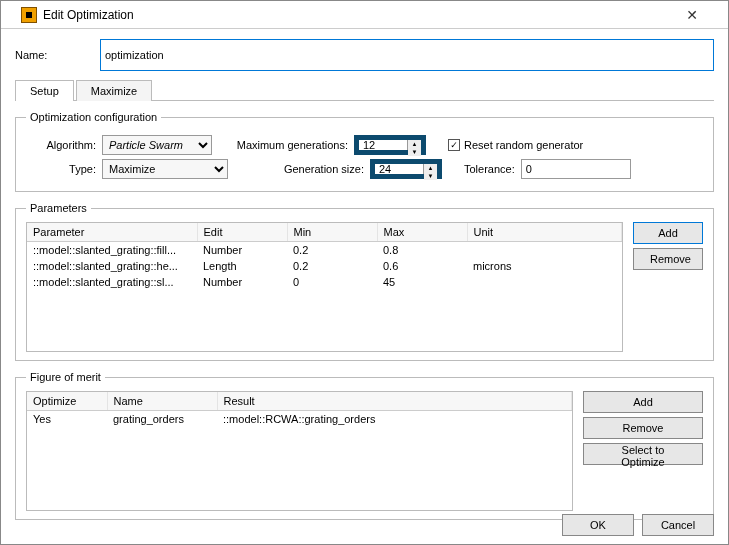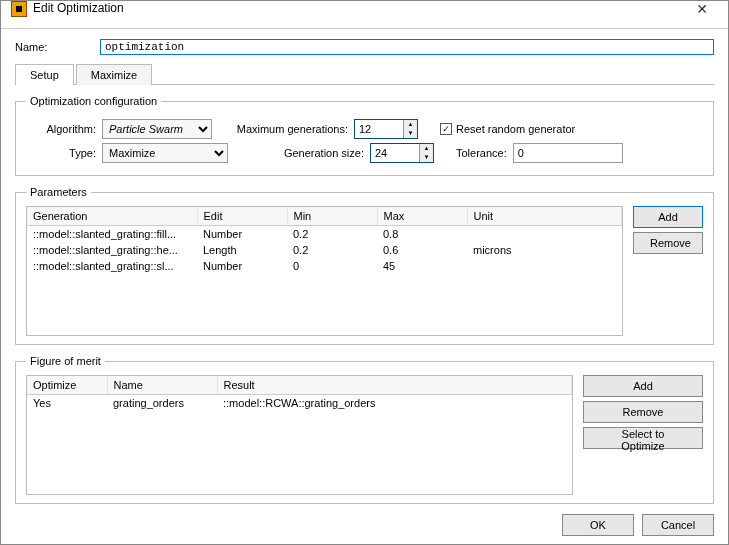--- a/index.html
+++ b/index.html
@@ -1,39 +1,39 @@
 <!DOCTYPE html>
 <html><head>
 <meta charset="utf-8">
 <style>
 * { box-sizing: border-box; margin: 0; padding: 0; }
 body { font-family: "Microsoft YaHei", Arial, sans-serif; font-size: 11px; background: #fff; color: #000; }
 .window { width: 729px; height: 545px; background: #fff; border: 1px solid #888; position: relative; }
-.titlebar { height: 28px; border-bottom: 1px solid #ccc; display: flex; padding: 0 10px; background: #fff; }
+.titlebar { height: 28px; border-bottom: 1px solid #ccc; display: flex; align-items: center; padding: 0 20px; background: #fff; }
 .titlebar .icon { width: 16px; height: 16px; background: #f0a000; border: 1px solid #805000; display: flex; align-items: center; justify-content: center; margin-right: 6px; }
 .titlebar .icon::before { content: ""; width: 6px; height: 6px; background: #000; }
 .title-text { flex: 1; font-size: 12px; }
 .close-x { width: 32px; text-align: center; font-size: 14px; color: #333; cursor: pointer; }
 .content { padding: 10px 14px 0 14px; }
 .row-name { display: flex; align-items: center; margin-bottom: 8px; gap: 45px; }
 .row-name label { width: 40px; }
-.row-name input { flex: 1; height: 16px; border: 1px solid #0078d7; padding: 0 4px; font-family: Liberation Mono, monospace; font-size: 11px; }
+.row-name input { flex: 1; height: 32px; border: 1px solid #0078d7; padding: 0 4px; font-family: Liberation Sans, sans-serif; font-size: 11px; }
 .tabs { display: flex; border-bottom: 1px solid #bbb; }
 .tab { padding: 4px 14px; border: 1px solid #bbb; border-bottom: none; margin-right: 2px; background: #fff; position: relative; top: 1px; cursor: pointer; }
 .tab.active { background: #fff; }
 .tab.inactive { background: #f4f4f4; }
 fieldset { border: 1px solid #bbb; margin: 10px 0; padding: 8px 10px; }
 legend { padding: 0 4px; font-size: 11px; }
 .cfg-row { display: flex; align-items: center; margin: 4px 0; gap: 6px; }
 .cfg-label { width: 70px; text-align: right; }
 .cfg-label2 { width: 130px; text-align: right; }
 select { height: 20px; border: 1px solid #999; background: #f7f7f7; font-size: 11px; padding: 0 2px; }
 .sel-algo { width: 110px; font-style: italic; }
 .sel-type { width: 126px; }
-.spin { display: inline-flex; border: 1px solid #0c4a6e; height: 20px; }
+.spin { display: inline-flex; border: 5px solid #0c4a6e; height: 20px; }
 .spin input { width: 48px; border: none; padding: 0 4px; font-size: 11px; }
 .spin .btns { width: 14px; display: flex; flex-direction: column; border-left: 1px solid #999; }
 .spin .btns div { flex: 1; font-size: 6px; text-align: center; line-height: 8px; background: #eee; cursor: pointer; }
 .chk { display: flex; align-items: center; gap: 4px; }
 .chk .box { width: 12px; height: 12px; border: 1px solid #555; display: flex; align-items: center; justify-content: center; font-size: 9px; line-height: 1; }
 .tolin { width: 110px; height: 20px; border: 1px solid #999; padding: 0 4px; font-size: 11px; }
 .params-body { display: flex; gap: 10px; }
 .grid-wrap { flex: 1; border: 1px solid #bbb; height: 130px; overflow: auto; background: #fff; }
 table { width: 100%; border-collapse: collapse; font-size: 11px; }
 th { text-align: left; font-weight: normal; background: #f7f7f7; border-bottom: 1px solid #ccc; border-right: 1px solid #e4e4e4; padding: 3px 6px; }
@@ -104,21 +104,21 @@
       </div>
     </fieldset>
 
     <fieldset>
       <legend>Parameters</legend>
       <div class="params-body">
         <div class="grid-wrap">
           <table>
             <thead>
                 <tr>
-              <th style="width:170px">Generation</th>
+              <th style="width:170px">Parameter</th>
               <th style="width:90px">Edit</th>
               <th style="width:90px">Min</th>
               <th style="width:90px">Max</th>
               <th>Unit</th>
             </tr>
               </thead>
             <tbody id="params-rows">
                 <tr>
                   <td>::model::slanted_grating::fill...</td>
                   <td>Number</td>

